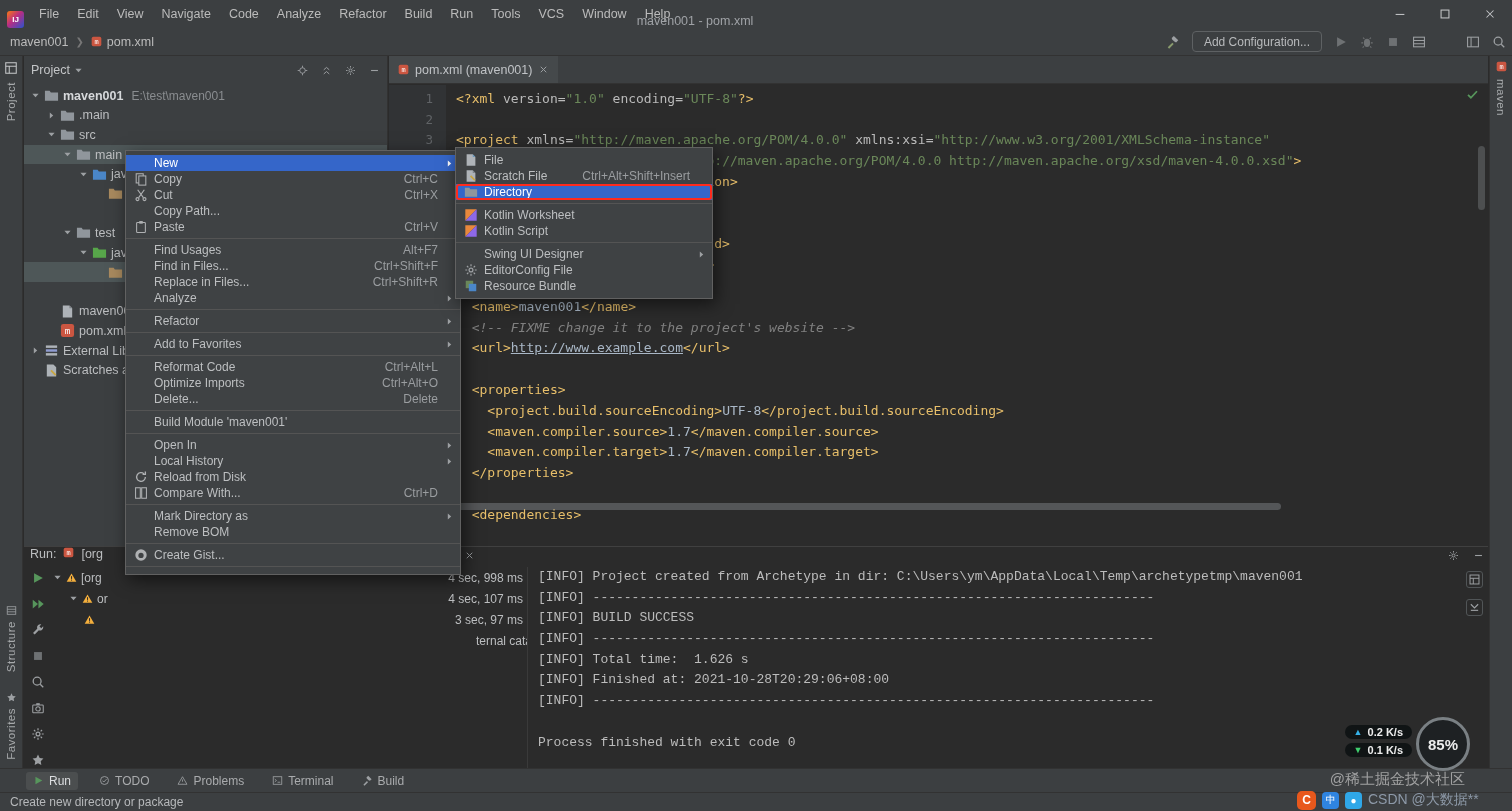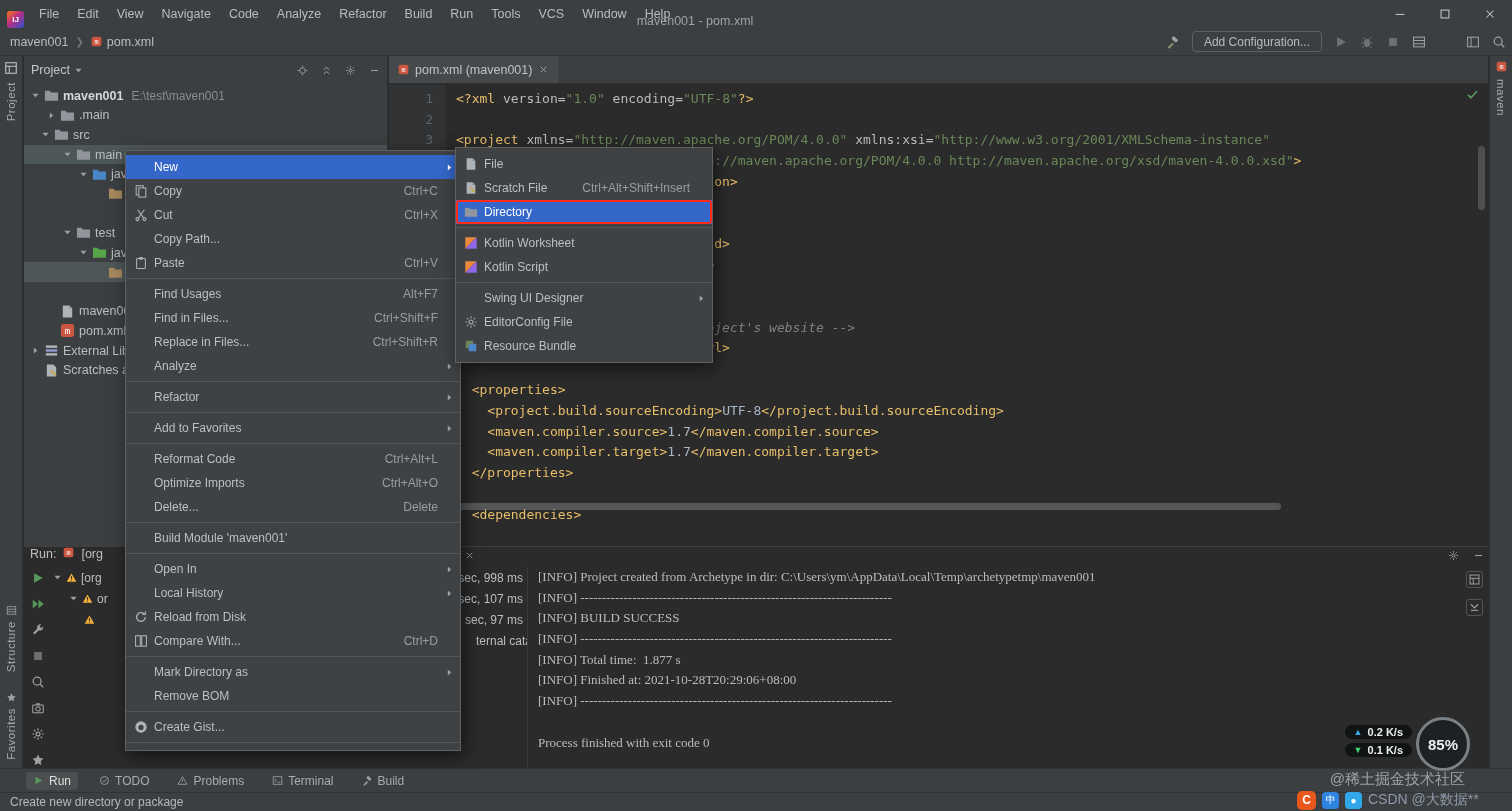--- a/index.html
+++ b/index.html
@@ -76,38 +76,38 @@
   .run-h-icons{position:absolute;right:4px;top:3px;display:flex;gap:14px}
   .run-toolbar{position:absolute;left:3px;top:24px;width:22px;display:flex;flex-direction:column;align-items:center}
   .run-toolbar .ico{margin-bottom:12px}
   .run-tree{position:absolute;left:26px;top:20px;width:477px;bottom:0;overflow:hidden;font-size:12px}
   .rt-row{height:21px;display:flex;align-items:center;position:relative;white-space:nowrap;color:#bcbec0}
   .rt-row .chev{width:14px;display:flex;justify-content:center}
   .rt-row .ico{margin-right:4px}
   .rt-time{position:absolute;right:4px;color:#bcbec0}
   .rt-frag{position:absolute;color:#bcbec0}
   .console{position:absolute;left:503px;top:20px;right:28px;bottom:0;border-left:1px solid #3a3a3a;padding:2px 0 0 10px;
-    font-family:Liberation Serif, serif;font-size:13px;color:#bcbcbc;overflow:hidden}
+    font-family:Liberation Mono, monospace;font-size:13px;color:#bcbcbc;overflow:hidden}
   .console .line{height:20.7px;white-space:pre}
   .console-icons{position:absolute;right:5px;top:24px;display:flex;flex-direction:column;gap:11px}
   .console-icons .ico{border:1px solid #515557;border-radius:3px;padding:1px;width:17px;height:17px}
 
   
   .tool-tabs{position:absolute;left:0;right:0;top:768px;height:24px;background:#3c3f41;border-top:1px solid #323232;
     display:flex;align-items:center;gap:14px;padding-left:26px;font-size:12px;z-index:6}
   .tt{display:flex;align-items:center;gap:5px;padding:2px 7px;color:#a9abad;border-radius:3px}
   .tt.active{background:rgba(255,255,255,.08);color:#dcdee0}
   .statusbar{position:absolute;left:0;right:0;top:792px;height:19px;background:#3c3f41;border-top:1px solid #323232;
     display:flex;align-items:center;padding-left:10px;font-size:12px;color:#b6b8ba;z-index:6}
 
   
   .popup{position:absolute;background:#3f4244;border:1px solid #616161;box-shadow:3px 5px 16px rgba(0,0,0,.55);padding:4px 0;font-size:12px;z-index:50}
   .context-menu{left:125px;top:150px;width:336px}
   .submenu{left:455px;top:147px;width:258px;z-index:51}
-  .mi{height:24px;display:flex;align-items:center;padding:0 22px 0 8px;position:relative;color:#bdbfc1}
+  .mi{height:16px;display:flex;align-items:center;padding:0 22px 0 8px;position:relative;color:#bdbfc1}
   .mi .micon{width:20px;flex:none;display:flex;align-items:center}
   .mi .mlabel{flex:1;white-space:nowrap}
   .mi .mshort{color:#9a9da0;margin-left:10px;white-space:nowrap}
   .mi .marrow{position:absolute;right:5px;width:11px;height:11px}
   .mi.selected{background:var(--accent_blue,#3566c9);color:#fff}
   .mi.annotated::after{content:"";position:absolute;inset:0;border:2px solid var(--annotation_red,#ff2b1d);border-radius:3px;pointer-events:none}
   .msep{height:1px;background:#545454;margin:3px 0}
 
   
   .net{position:absolute;right:100px;top:725px;display:flex;flex-direction:column;gap:4px;align-items:flex-end;z-index:60}
@@ -329,21 +329,21 @@
             </svg>
           </span>
         </span>
         <span class="ico ico15">
           <svg viewBox="0 0 16 16">
             <path d="M1 13.5V3h5l1.3 1.8H15v8.7z" fill="#90969c"></path>
           </svg>
         </span>
         <span class="tree-label">.main</span>
       </div>
-      <div class="tree-row" style="padding-left: 16px;">
+      <div class="tree-row" style="padding-left: 22px;">
         <span class="chev">
           <span class="ico ico12">
             <svg viewBox="0 0 16 16">
               <path d="M3.5 5.5l4.5 5 4.5-5z" fill="#9da0a3"></path>
             </svg>
           </span>
         </span>
         <span class="ico ico15">
           <svg viewBox="0 0 16 16">
             <path d="M1 13.5V3h5l1.3 1.8H15v8.7z" fill="#90969c"></path>
@@ -674,21 +674,21 @@
       </div>
       <div class="rt-row" style="padding-left: 2px;">
         <span class="rt-frag" style="left: 426px;">ternal catal</span>
       </div>
     </div>
   <div class="console" id="console">
       <div class="line">[INFO] Project created from Archetype in dir: C:\Users\ym\AppData\Local\Temp\archetypetmp\maven001</div>
       <div class="line">[INFO] ------------------------------------------------------------------------</div>
       <div class="line">[INFO] BUILD SUCCESS</div>
       <div class="line">[INFO] ------------------------------------------------------------------------</div>
-      <div class="line">[INFO] Total time:  1.877 s</div>
+      <div class="line">[INFO] Total time:  1.626 s</div>
       <div class="line">[INFO] Finished at: 2021-10-28T20:29:06+08:00</div>
       <div class="line">[INFO] ------------------------------------------------------------------------</div>
       <div class="line"></div>
       <div class="line">Process finished with exit code 0</div>
     </div>
   <div class="console-icons" id="console-icons">
       <span class="ico ">
         <svg viewBox="0 0 16 16" fill="none" stroke="#9da0a3" stroke-width="1.2">
           <rect x="2.5" y="2.5" width="11" height="11"></rect>
           <path d="M2.5 6.5h11M6.5 6.5v7"></path>

